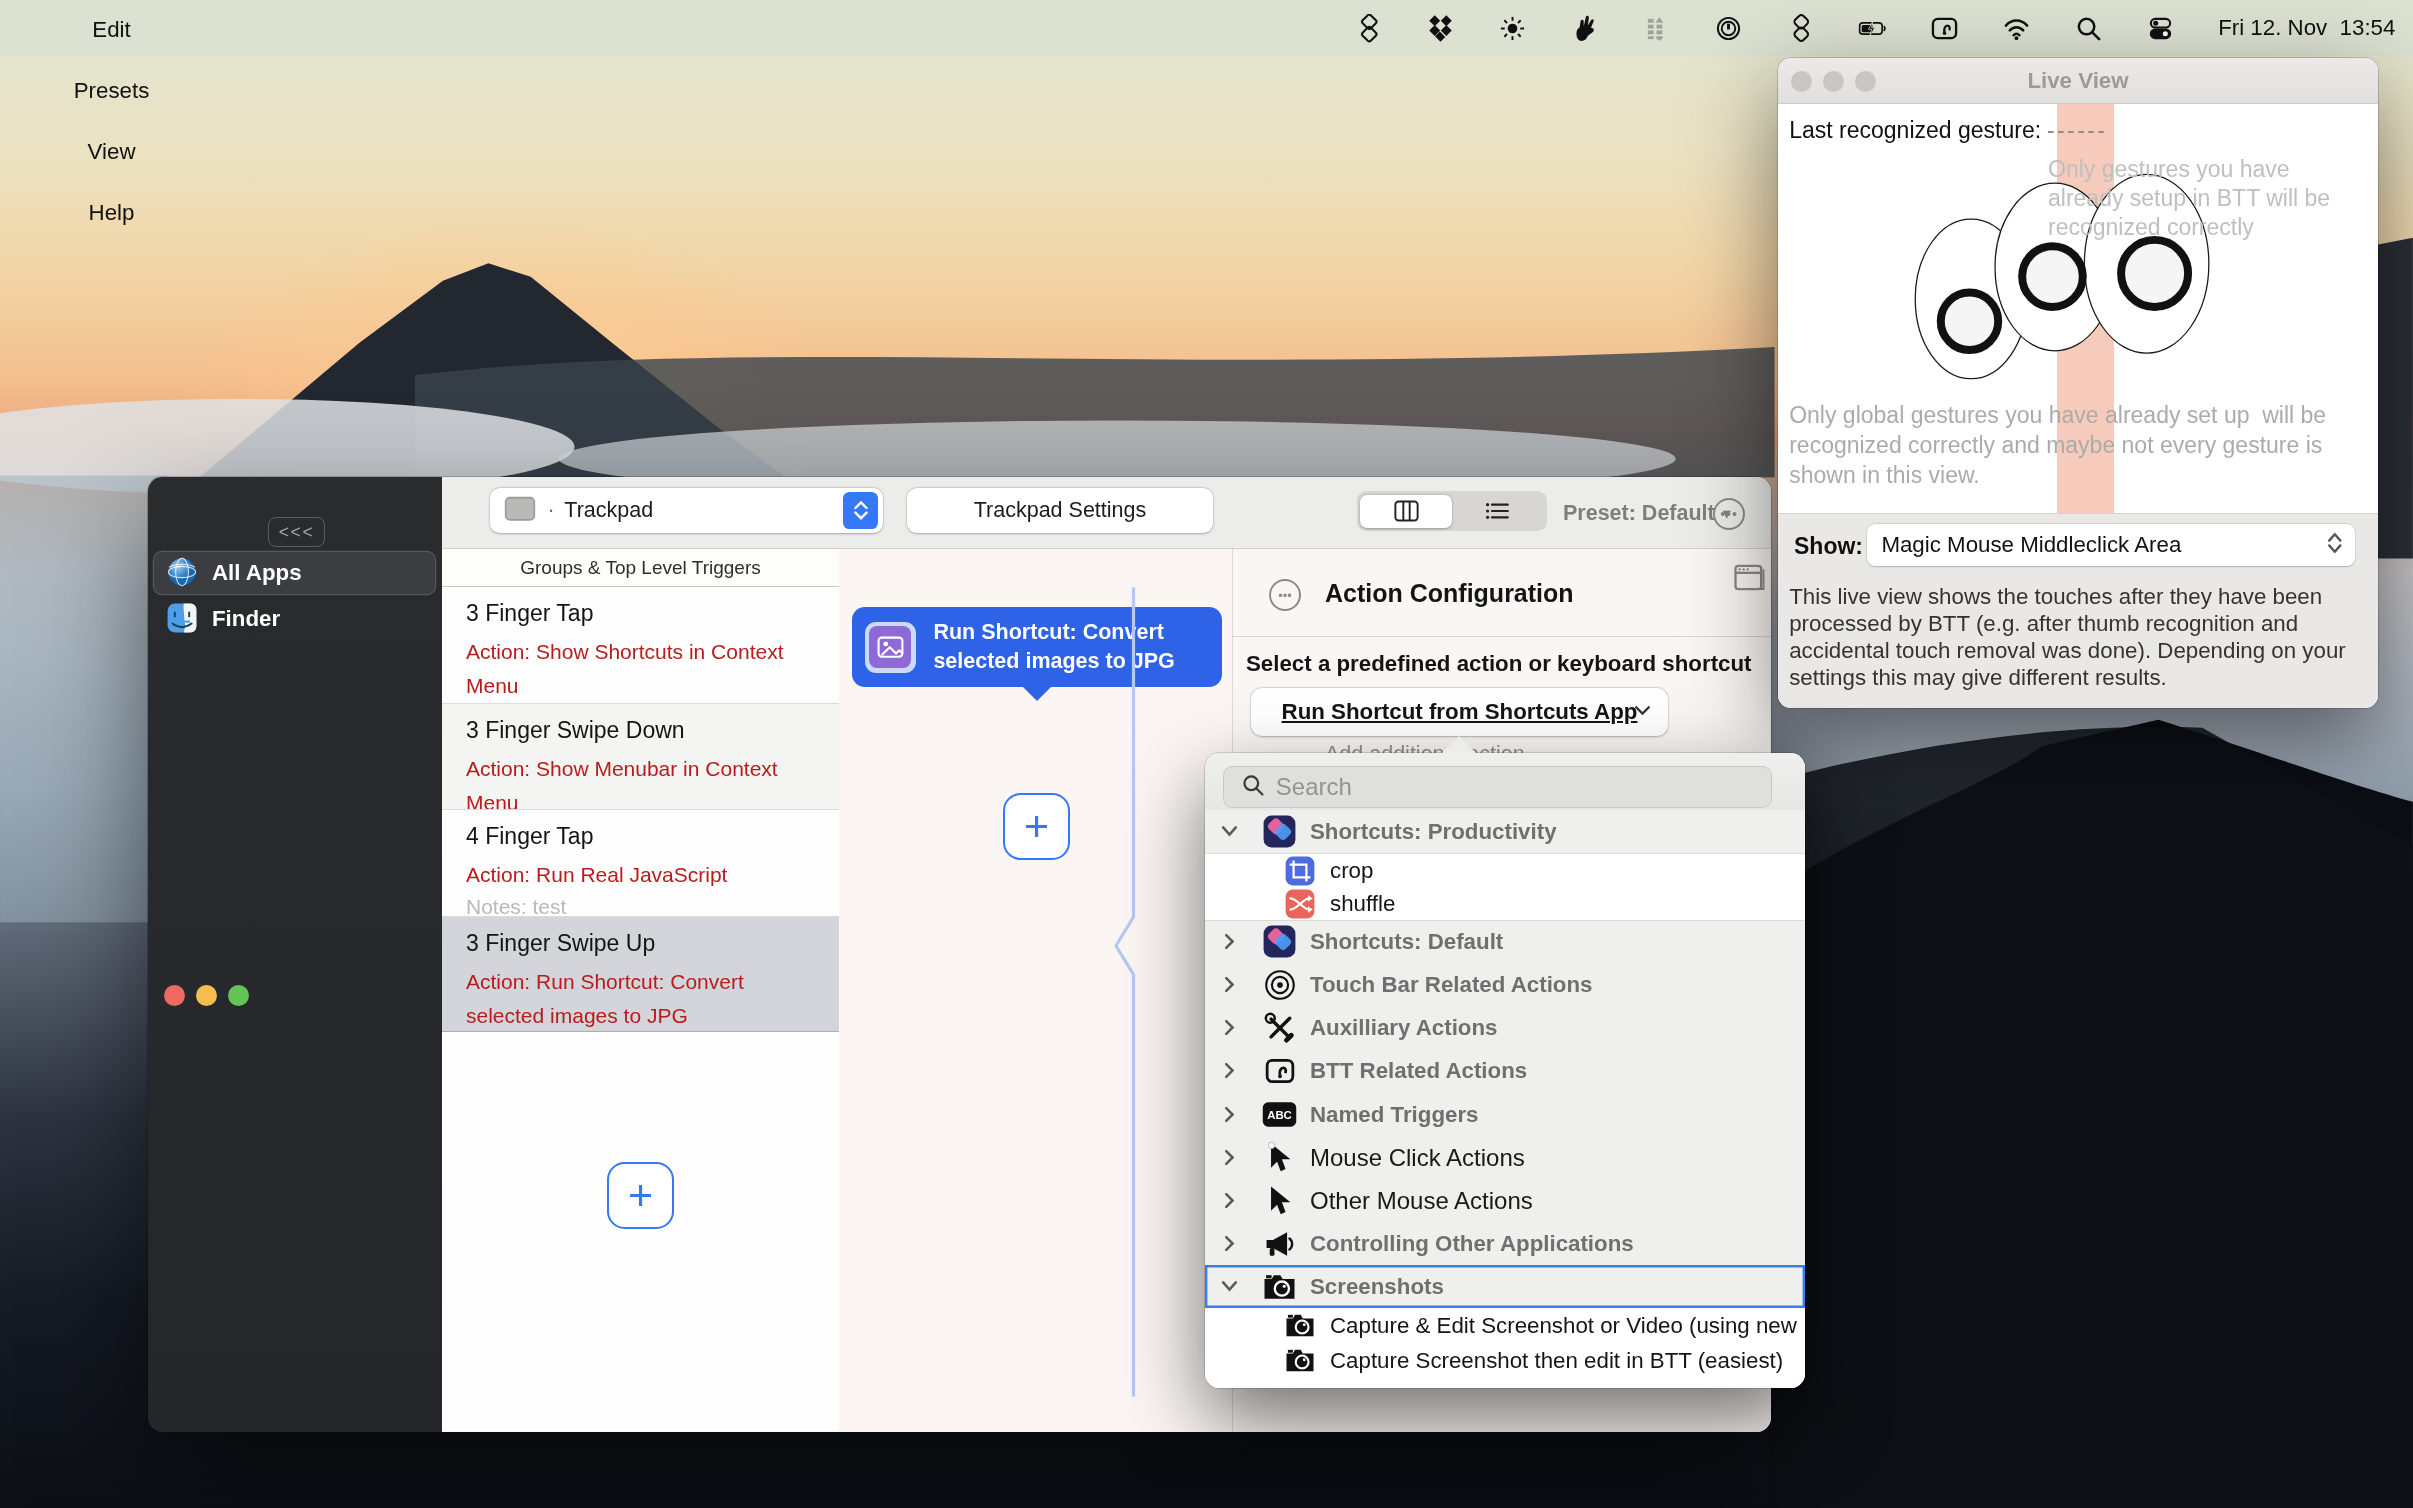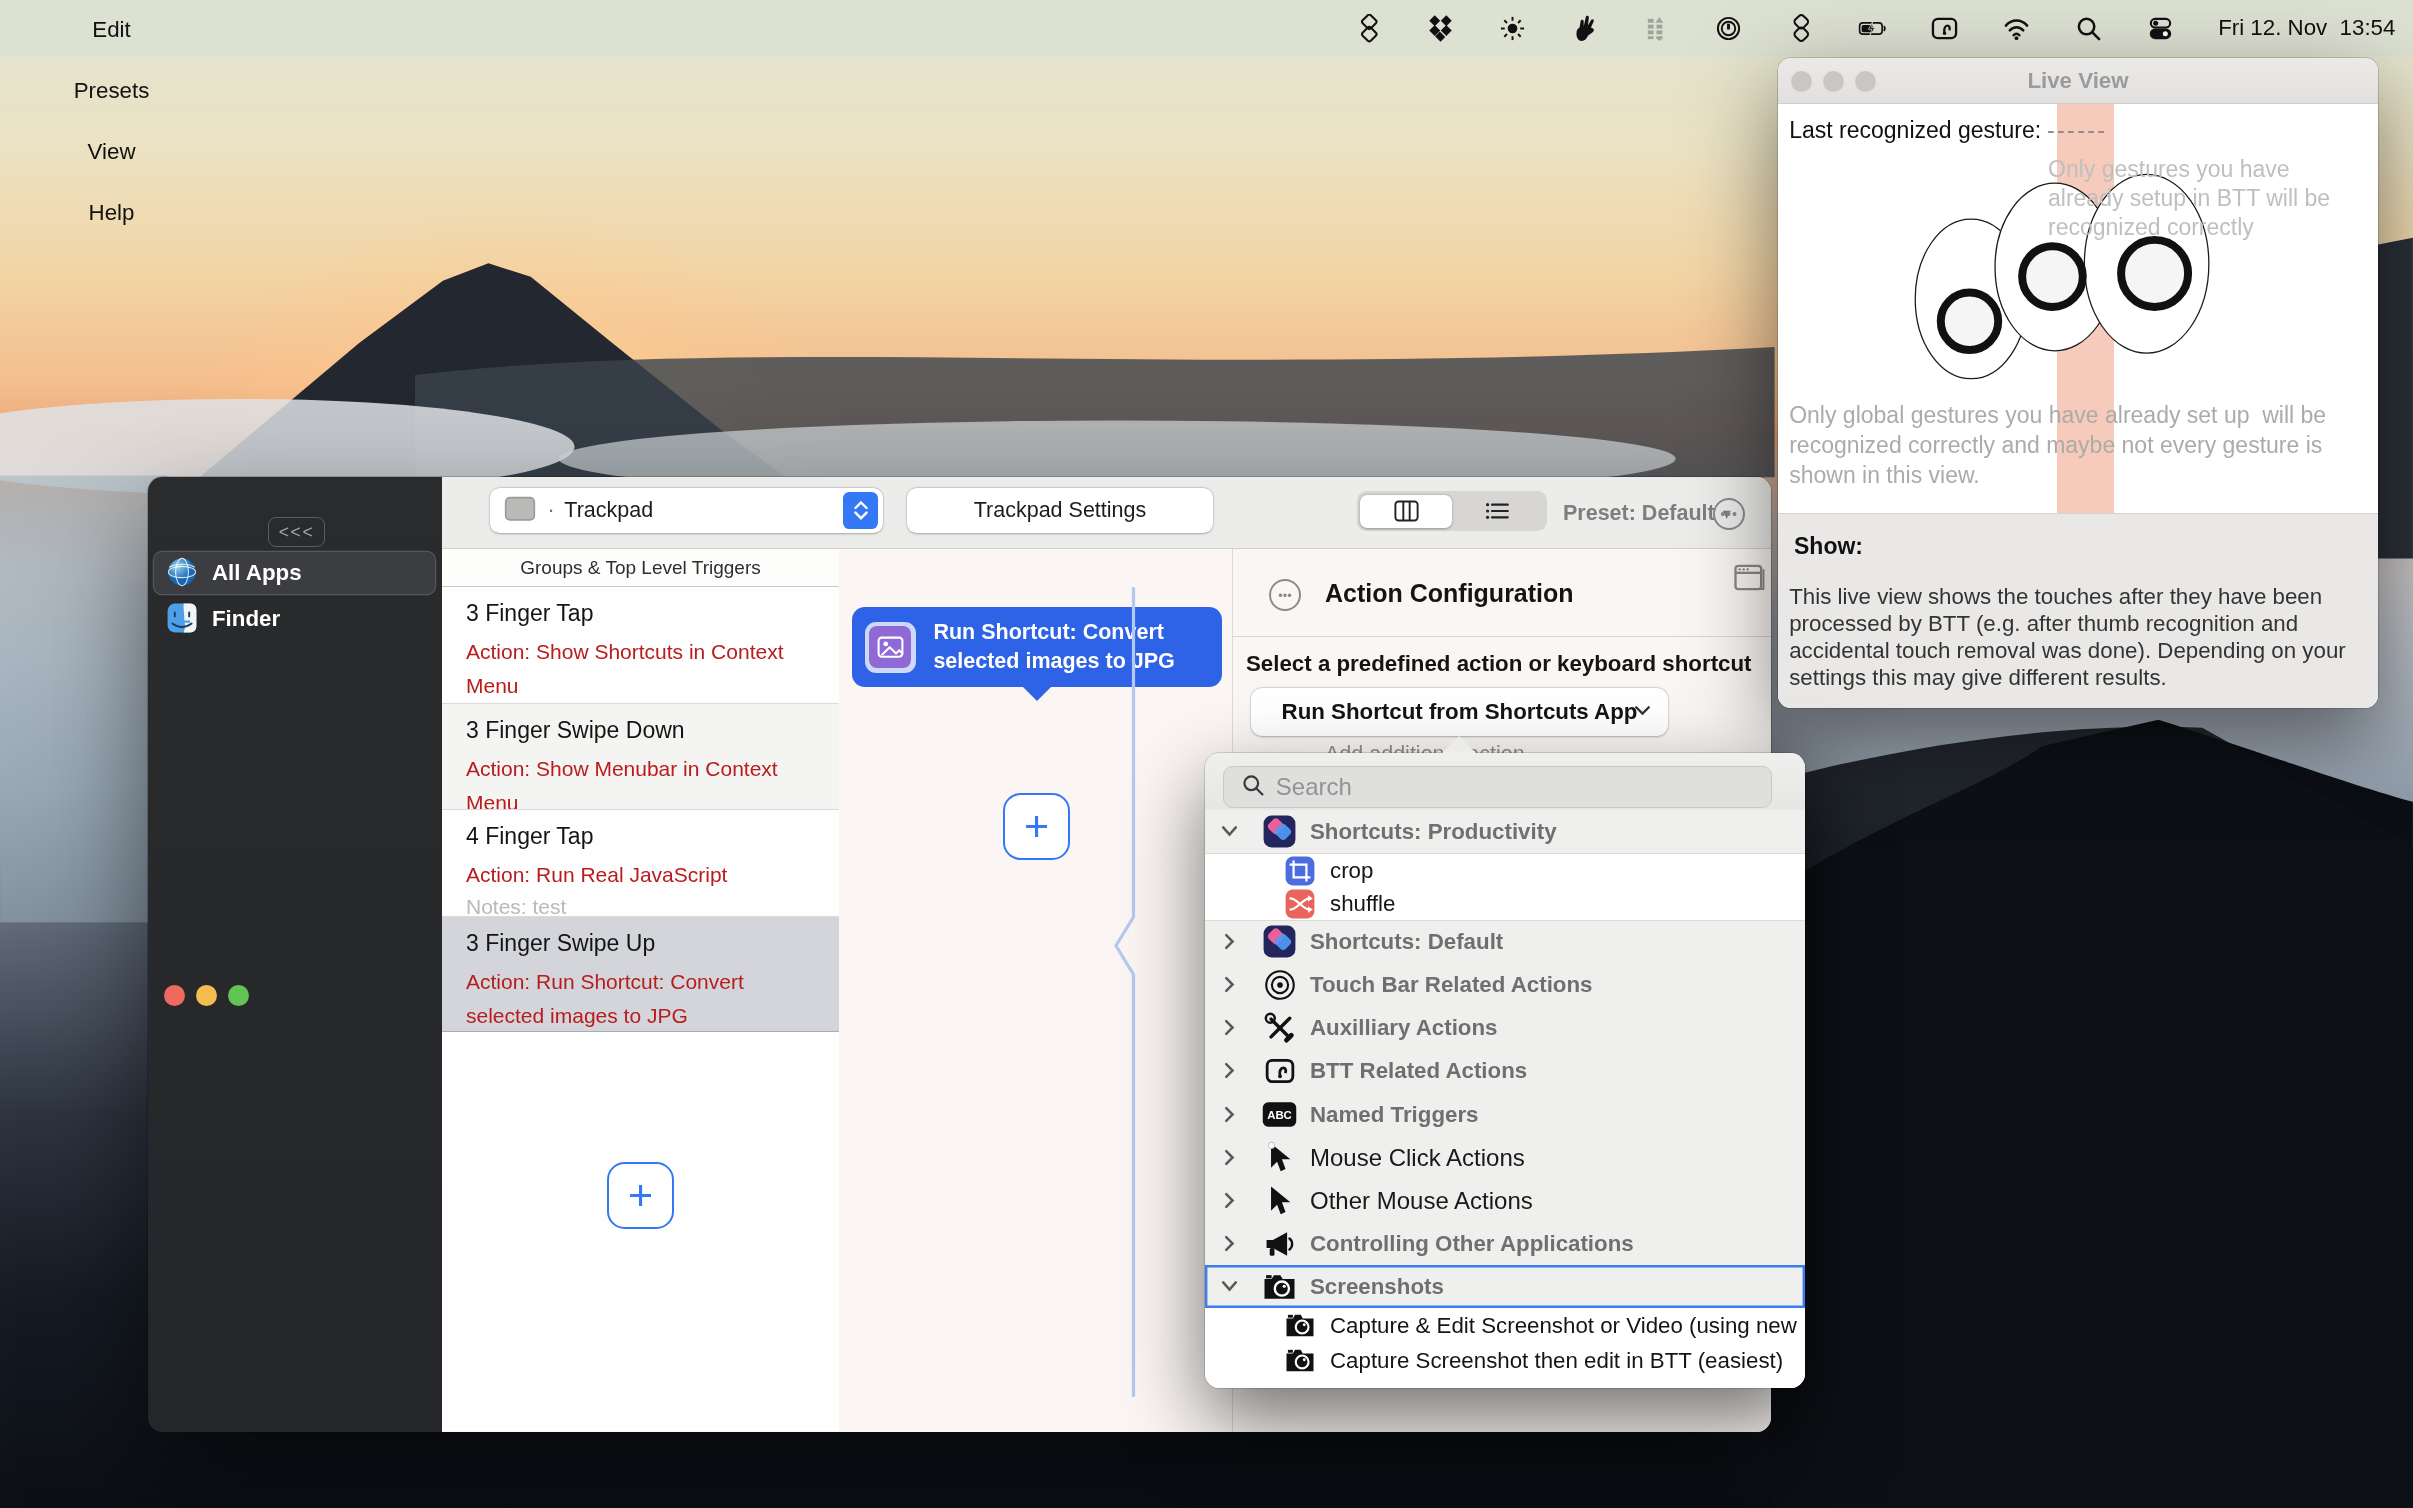--- a/index.html
+++ b/index.html
@@ -71,21 +71,21 @@
   .card-icon-inner { width:42px; height:42px; background:#8f6ad6; border-radius:8px; display:flex; align-items:center; justify-content:center; }
   
   #cfg-head-icon { left:827px; top:102px; width:32px; height:32px; border:2.4px solid #8a8a8a; border-radius:50%;
       color:#8a8a8a; display:flex; align-items:center; justify-content:center; font-size:12.8px; }
   #cfg-title { left:883px; top:102px; font-size:25px; font-weight:700; color:#141414; }
   #cfg-panel-icon { left:1290px; top:83px; color:#8a8a8a; }
   #cfg-divider { left:790px; top:159px; width:539px; height:0.8px; background:#d8d6d3; }
   #cfg-prompt { left:804px; top:174px; font-size:22.3px; font-weight:700; color:#141414; }
   #cfg-select { left:809px; top:211px; width:417px; height:48px; background:#fff; border-radius:11.2px;
       box-shadow:0 0.8px 2.4px rgba(0,0,0,.25), 0 0 0 0.4px rgba(0,0,0,.12); display:flex; align-items:center; justify-content:center; }
-  #cfg-select .v { font-size:22.3px; font-weight:700; color:#141414; }
+  #cfg-select .v { font-size:22.3px; font-weight:700; color:#141414;text-decoration:underline; }
   #cfg-select .chev { position:absolute; right:16px; color:#333; }
   #cfg-add { left:883px; top:265px; font-size:21.5px; color:#8f8f8f; }
 
   
   #divider-svg { left:294px; top:0; width:1329px; height:955px; pointer-events:none; }
 
   
   #popover { left:1205px; top:753px; width:600px; height:635px; background:#ebebe9; border-radius:14.4px;
       box-shadow:0 32px 80px rgba(0,0,0,.55), 0 0 0 0.8px rgba(0,0,0,.18); z-index:30; }
   #pop-arrow { position:absolute; left:237px; top:-17px; width:0; height:0;
@@ -689,16 +689,25 @@
     <circle cx="472" cy="212" r="42" fill="#f5f5f5" stroke="#111" stroke-width="10"></circle>
   </svg>
 
   <div id="lv-gesture">Last recognized gesture:</div>
   <div id="lv-dashes">------</div>
   <div id="lv-watermark">Only gestures you have already setup in BTT will be recognized correctly</div>
   <div id="lv-note">Only global gestures you have already set up  will be recognized correctly and maybe not every gesture is shown in this view.</div>
 
   <div id="lv-bottom">
     <span id="lv-show-label">Show:</span>
+    <div id="lv-select">
+      <span class="v">Magic Mouse Middleclick Area</span>
+      <span class="st">
+        <svg width="17.6" height="24" viewBox="0 0 22 30">
+            <path d="M4 12 L11 4 L18 12" fill="none" stroke="#555" stroke-width="3" stroke-linecap="round"></path>
+            <path d="M4 18 L11 26 L18 18" fill="none" stroke="#555" stroke-width="3" stroke-linecap="round"></path>
+          </svg>
+      </span>
+    </div>
     <div id="lv-desc">This live view shows the touches after they have been processed by BTT (e.g. after thumb recognition and accidental touch removal was done). Depending on your settings this may give different results.</div>
   </div>
 </div>
 
 
 </body></html>

